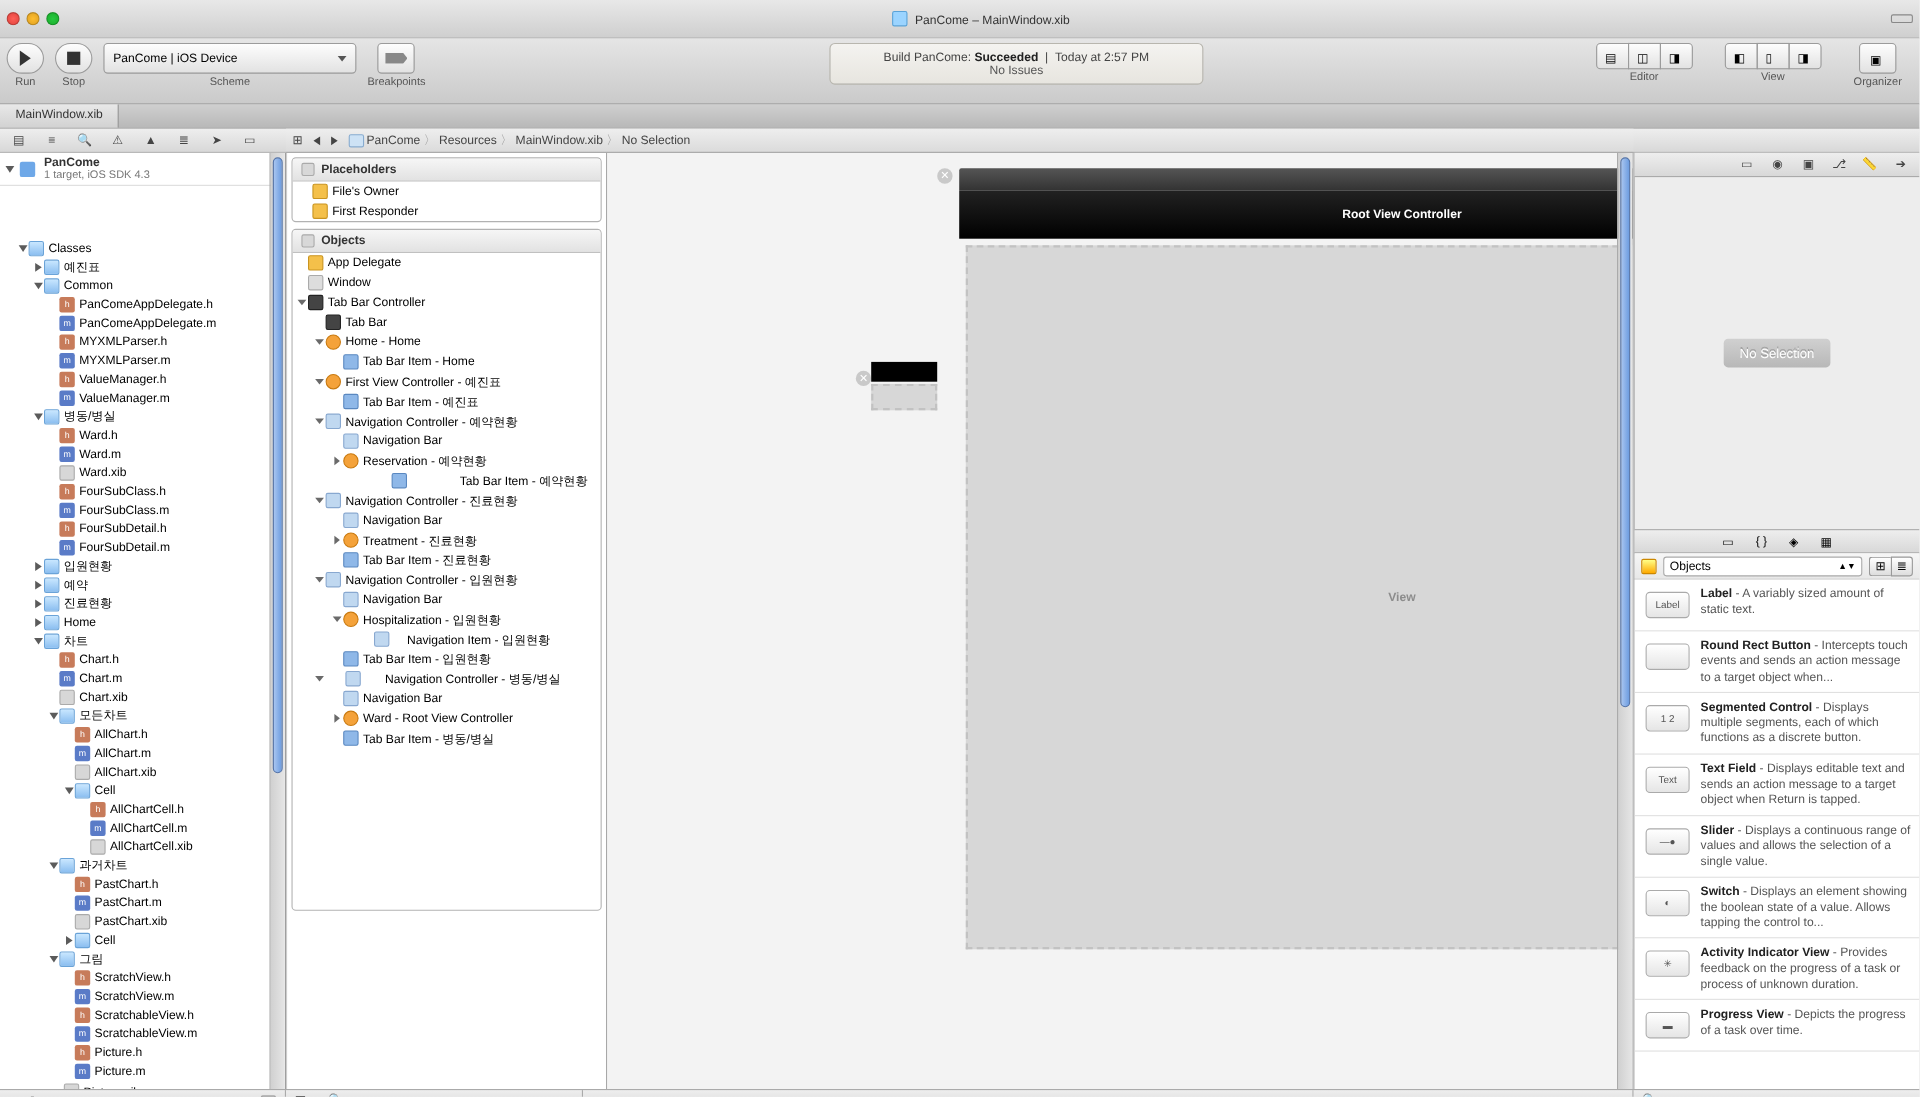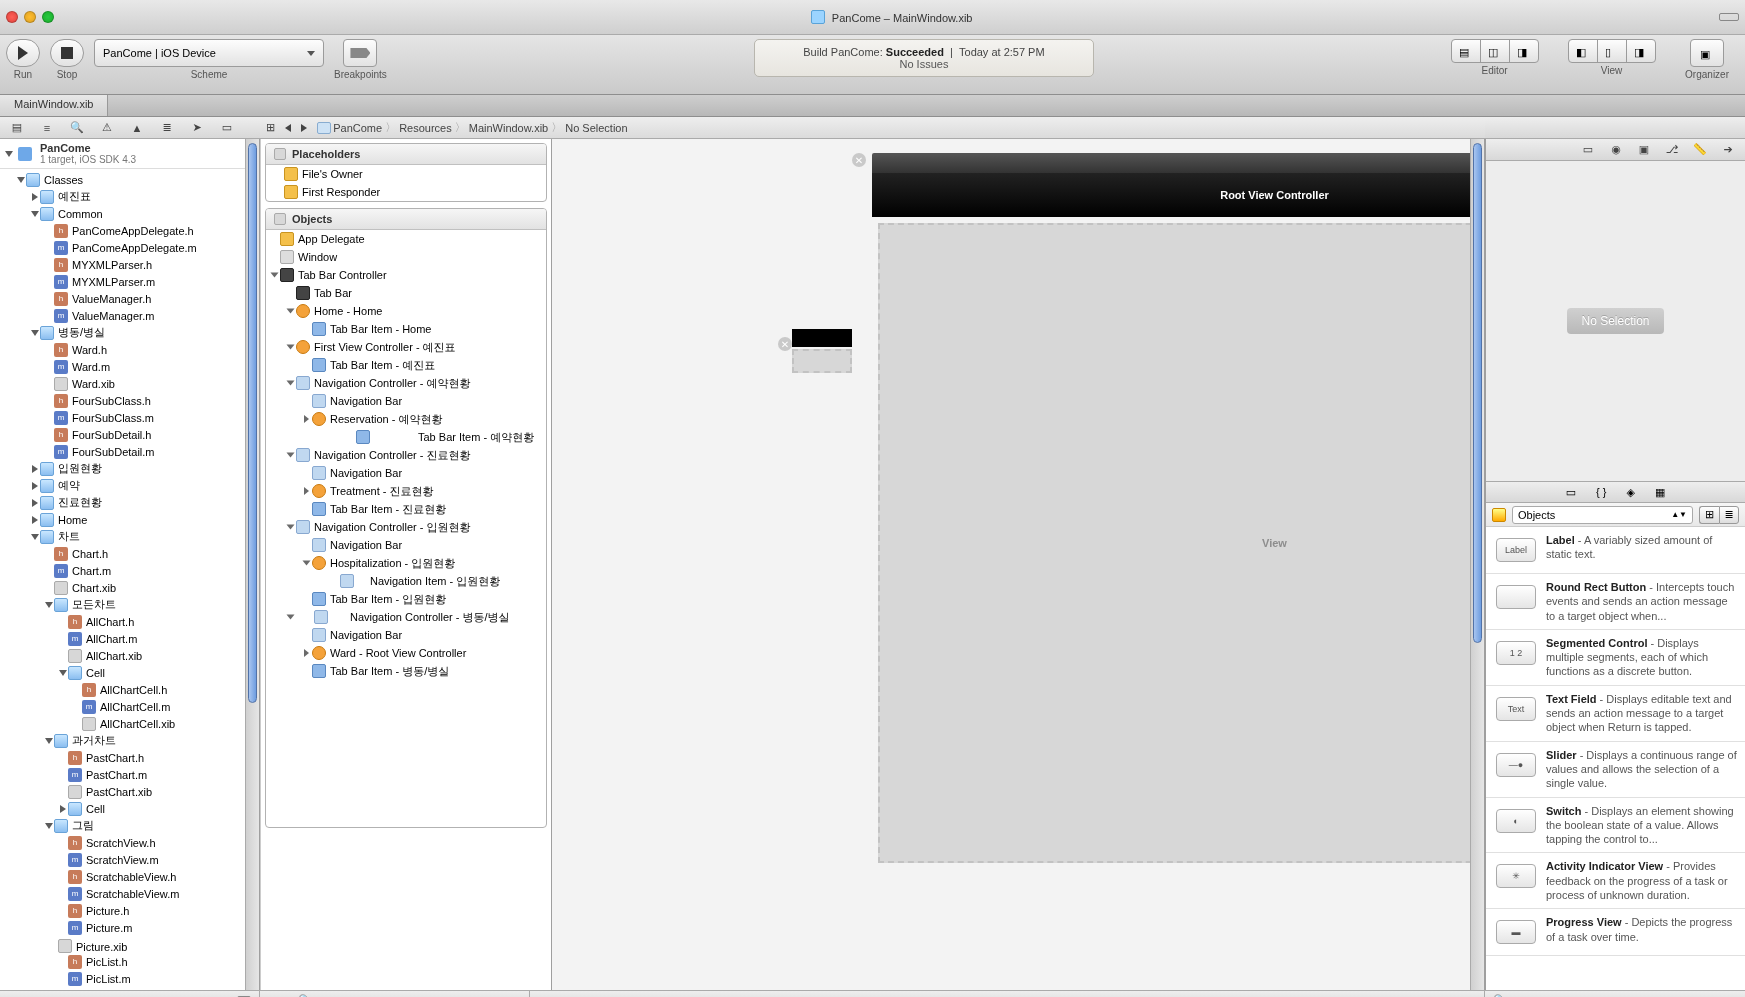--- a/index.html
+++ b/index.html
@@ -247,21 +247,21 @@
       <div style="display:flex;align-items:center;gap:4px;">
         <div class="disc open"></div>
         <div class="fico" style="background:#6ea8e8;"></div>
         <div>
           <div class="nav-proj">PanCome</div>
           <div class="nav-sub">1 target, iOS SDK 4.3</div>
         </div>
       </div>
     </div>
     <div class="tree" id="navTree">
-        <div class="tree-row" style="padding-left: 18px;">
+        <div class="tree-row" style="padding-left: 18px; margin-top: 46px;">
           <div class="disc open"></div>
           <div class="fico folder"></div>
           <span>Classes</span>
         </div>
         <div class="tree-row" style="padding-left: 32px;">
           <div class="disc "></div>
           <div class="fico folder"></div>
           <span>예진표</span>
         </div>
         <div class="tree-row" style="padding-left: 32px;">

